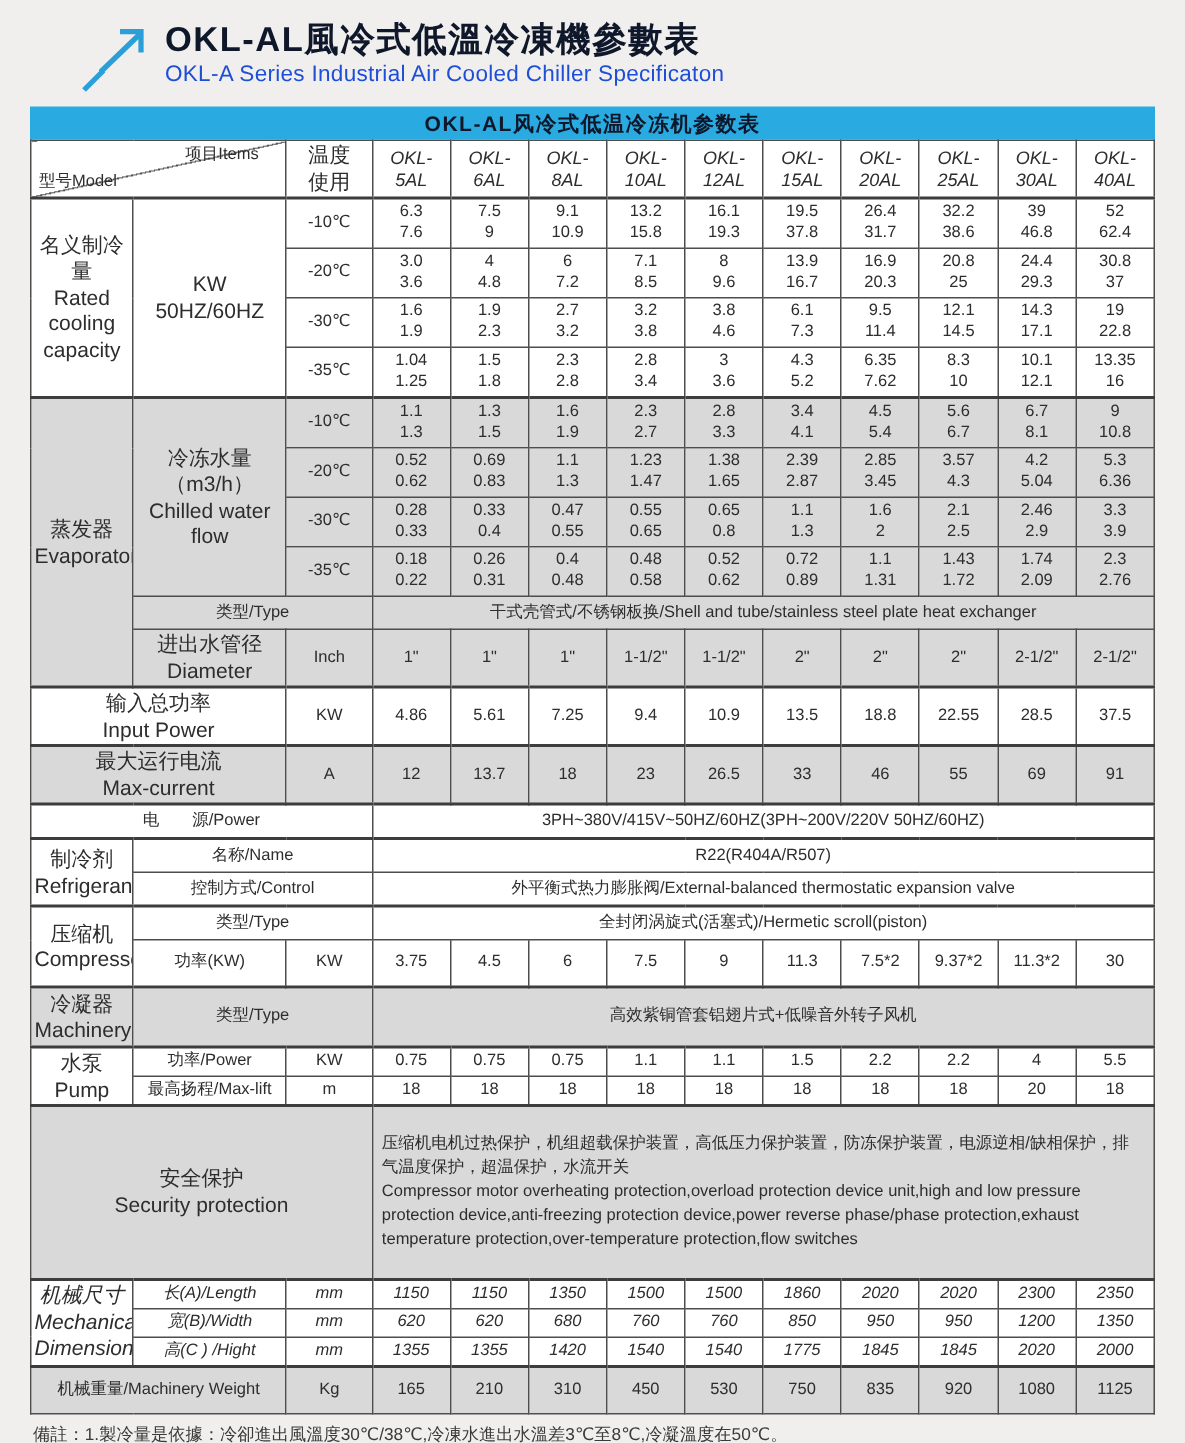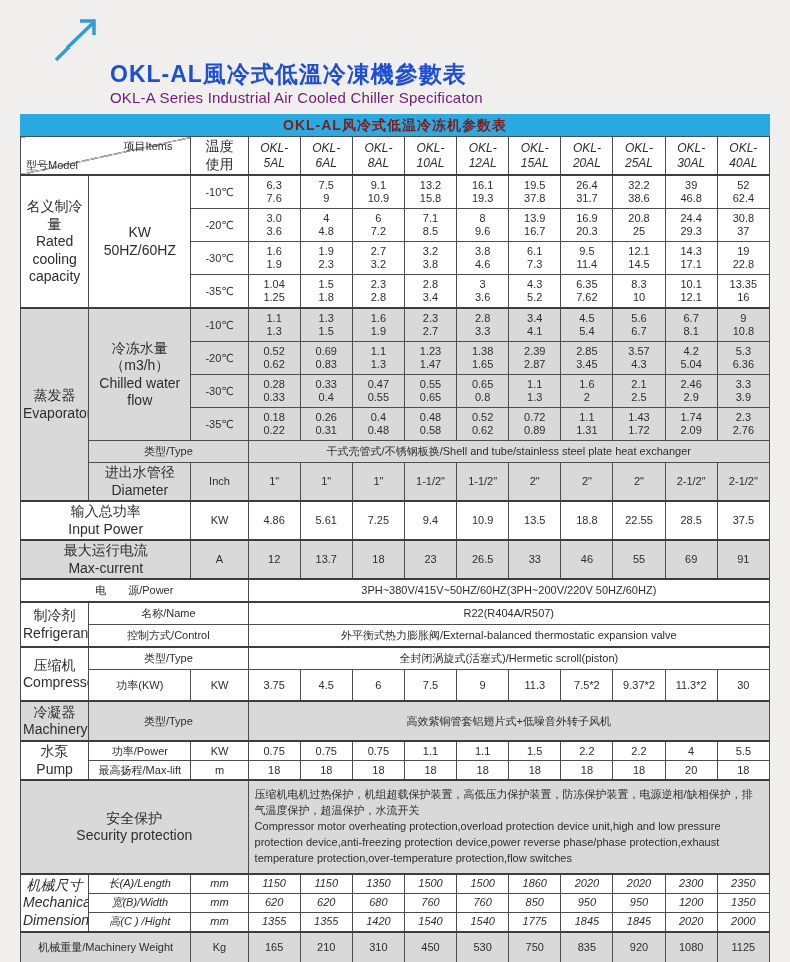--- a/index.html
+++ b/index.html
@@ -6,26 +6,26 @@
   body{
     width:790px;height:962px;
     background:#f1efed;
     font-family:"Liberation Sans","DejaVu Sans",sans-serif;
     color:#2d2d2d;
     -webkit-font-smoothing:antialiased;
   }
   
   .titlebox{display:flex;align-items:flex-start;padding:13px 0 8px 50px;}
   .logo{width:52px;height:48px;margin-right:8px;margin-top:2px;flex:0 0 auto;}
-  .title-zh{font-size:23px;font-weight:600;letter-spacing:1px;color:#1d4ed8;line-height:1.15;margin-top:48px;}
-  .title-en{font-size:15px;color:#701a75;margin-top:2px;letter-spacing:.2px;text-align:center;}
+  .title-zh{font-size:23px;font-weight:600;letter-spacing:1px;color:#0f172a;line-height:1.15;}
+  .title-en{font-size:15px;color:#1d4ed8;margin-top:2px;letter-spacing:.2px;text-align:center;}
   
   .bluebar{
     width:750px;margin:0 auto;height:22px;line-height:22px;
-    background:#29abe2;color:#7f1d1d;font-weight:bold;font-size:14px;
+    background:#29abe2;color:#0f172a;font-weight:bold;font-size:14px;
     text-align:center;letter-spacing:1px;
   }
   
   table.spec{
     width:750px;margin:0 auto;border-collapse:collapse;table-layout:fixed;
     font-size:11px;background:#fff;
   }
   table.spec td{
     border:1px solid #4d4d4d;text-align:center;vertical-align:middle;
     padding:1px 2px;line-height:1.25;overflow:hidden;
@@ -38,21 +38,21 @@
   .rt  td{height:30px;}
   .r1  td{height:19px;}
   .rd  td{height:31px;}
   .rc  td{height:28px;}
   .rcond td{height:36px;}
   .rp  td{height:15px;}
   .rm  td{height:16px;font-style:italic;}
   .rw  td{height:28px;}
   .mh{font-size:12px;line-height:1.3;font-style:italic;}
   .lab{font-size:14px;}
-  .ltext{text-align:left !important;padding:6px 6px !important;line-height:1.45 !important;}
+  .ltext{text-align:left !important;padding:17px 6px !important;line-height:1.45 !important;}
   
   td.corner{
     position:relative;padding:0;
     background-image:linear-gradient(to bottom right,transparent 49.4%,#4d4d4d 49.4%,#4d4d4d 50.6%,transparent 50.6%);
   }
   td.corner .cm{position:absolute;left:5px;bottom:2px;font-size:11px;}
   td.corner .ci{position:absolute;right:18px;top:3px;font-size:11px;}
   
   .notes{width:748px;margin:6px auto 0 auto;padding-left:2px;font-size:11.5px;color:#3a3a3a;line-height:1.5;}
   .notes .ind1{padding-left:14px;font-family:Liberation Mono, monospace;}

